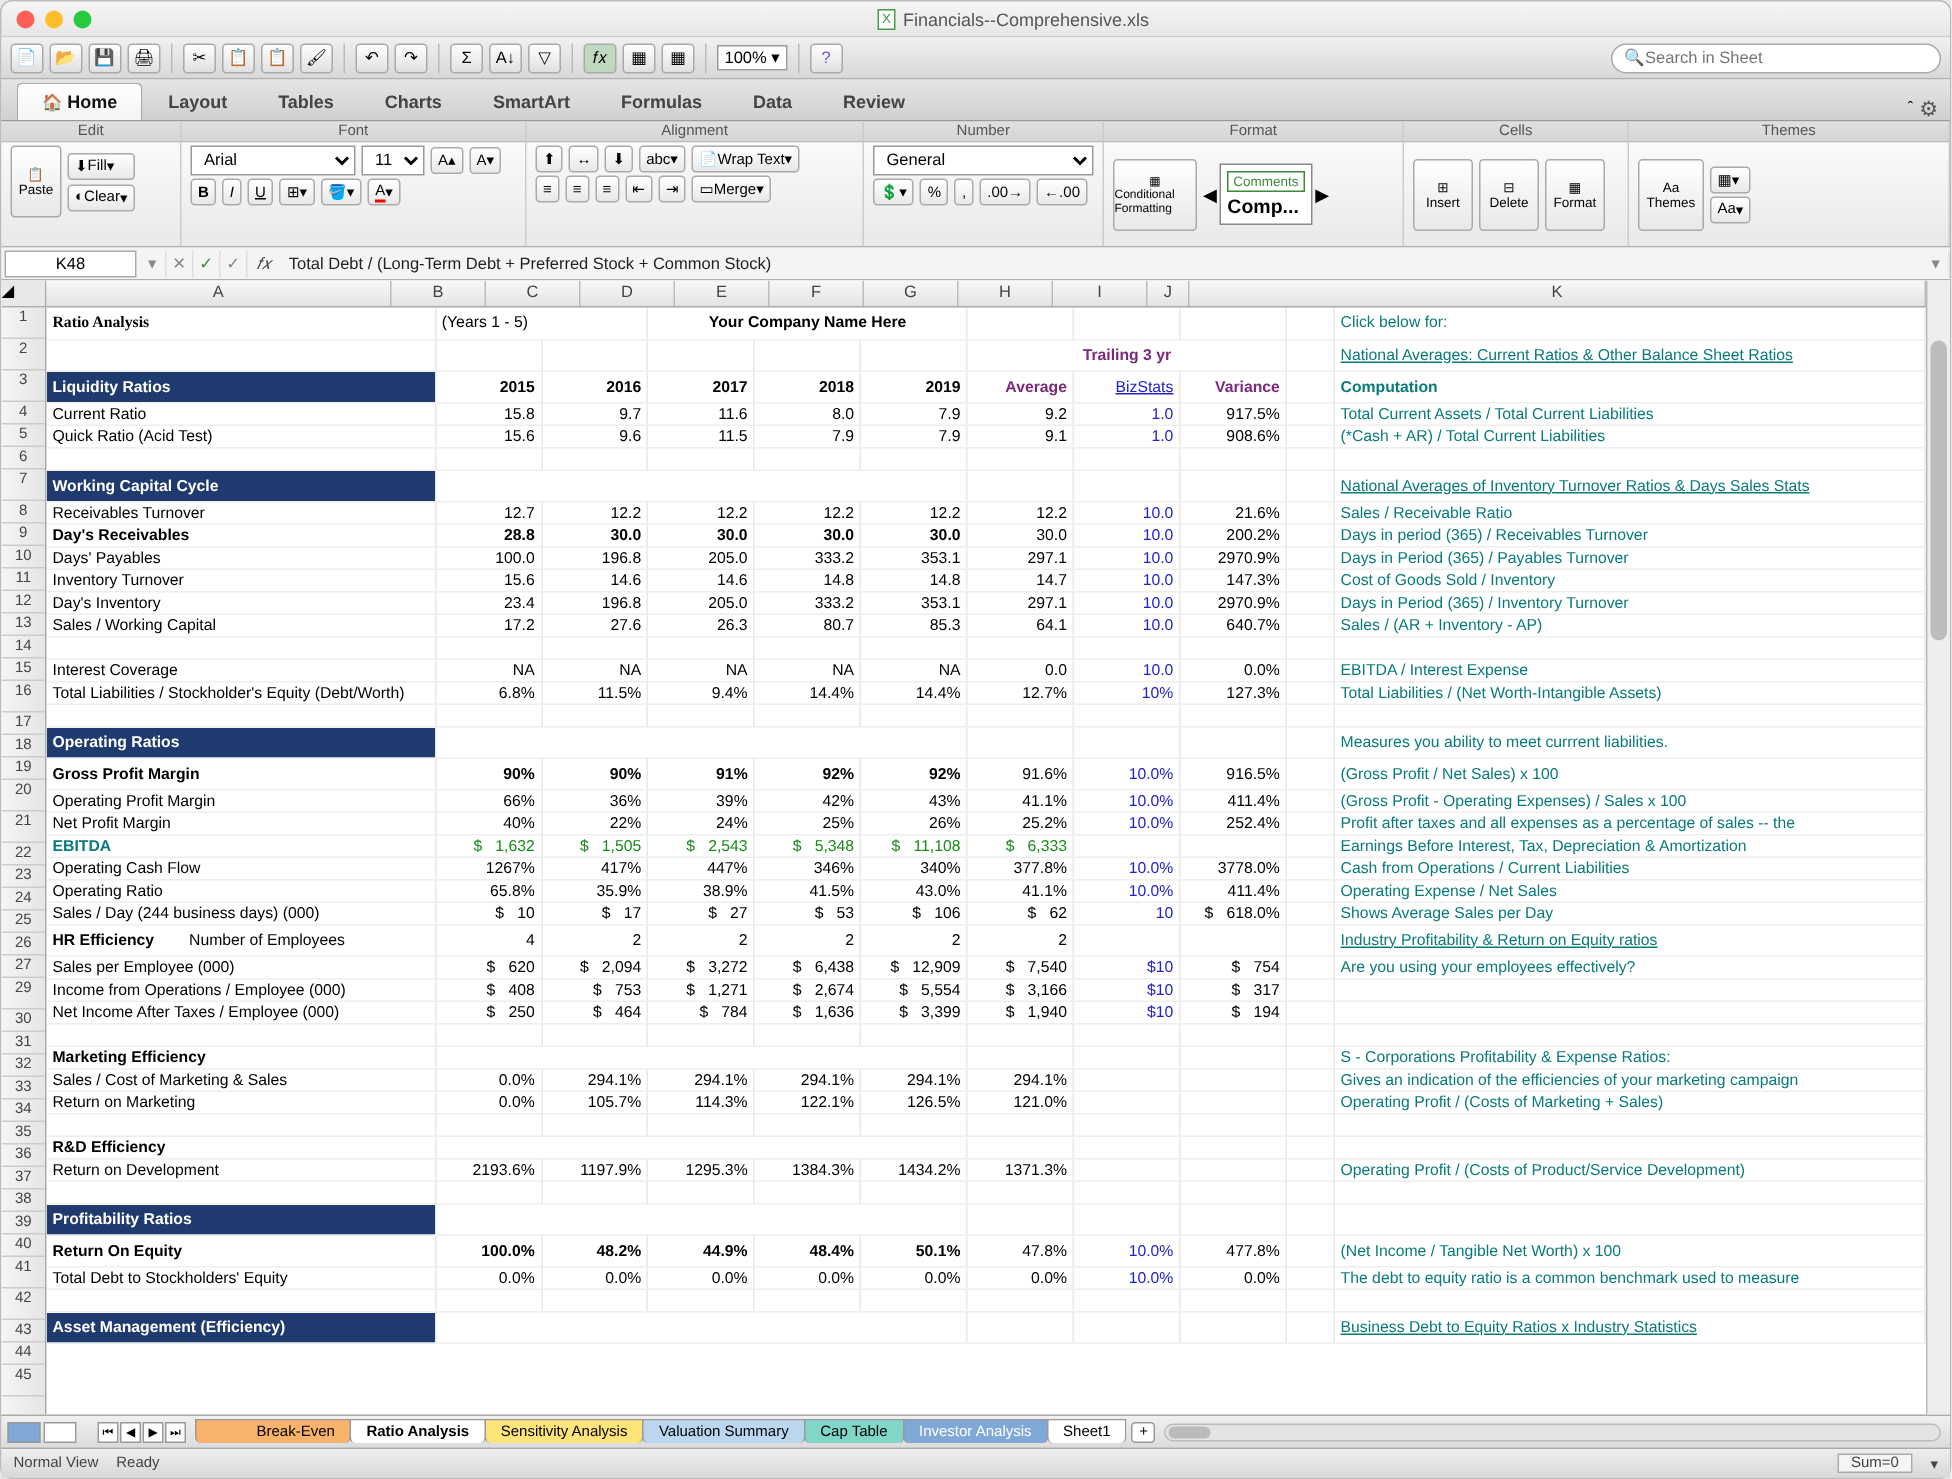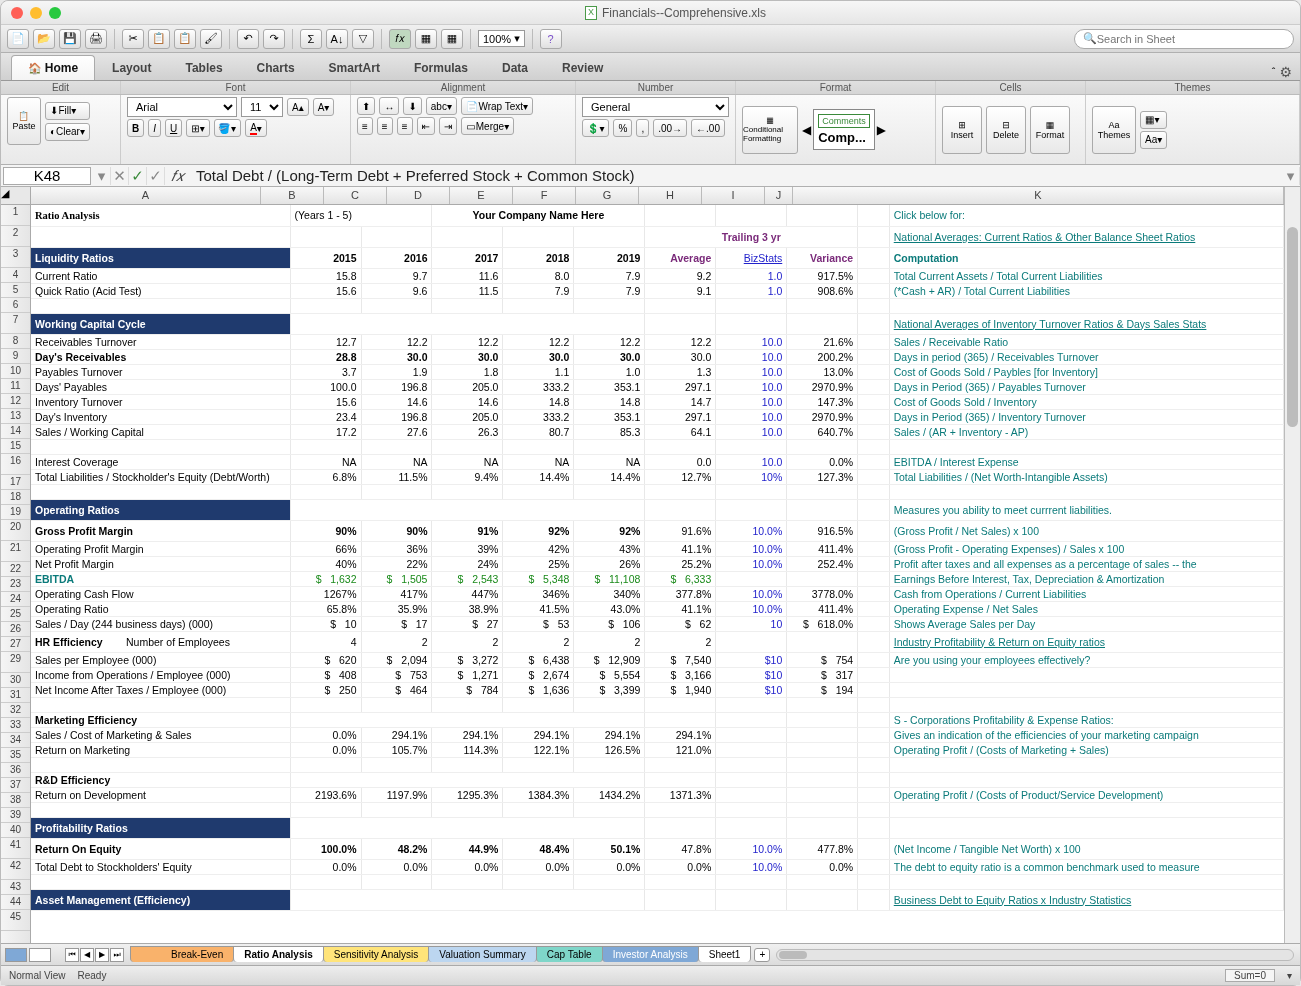--- a/index.html
+++ b/index.html
@@ -29,21 +29,21 @@
 
 .ribbon { height: 70px; background: linear-gradient(#fafafa,#e9e9e9); border-bottom: 1px solid #b0b0b0; display: flex; font-size:10px; }
 .rgroup { border-right: 1px solid #ccc; padding: 2px 6px; display:flex; flex-direction:column; gap:2px; position:relative;}
 .ribbon-labels { height:14px; background:linear-gradient(#e0e0e0,#d5d5d5); display:flex; font-size:10px; color:#555; border-bottom:1px solid #bbb;}
 .rl { border-right:1px solid #ccc; text-align:center; padding-top:1px;}
 .rrow{display:flex; gap:4px; align-items:center;}
 .rbtn{border:1px solid #aaa; background:linear-gradient(#fff,#e8e8e8); border-radius:3px; padding:1px 4px; font-size:10px; height:18px; display:flex; align-items:center;}
 .bigbtn{width:34px;height:48px;border:1px solid #aaa;border-radius:3px;background:linear-gradient(#fff,#e8e8e8);display:flex;flex-direction:column;align-items:center;justify-content:center;font-size:9px;}
 .fontsel{border:1px solid #999;background:#fff;height:20px;font-size:11px;padding:0 4px;}
 
-.formula-bar { height: 22px; background: #f4f4f4; border-bottom: 1px solid #b0b0b0; display: flex; align-items: center; font-size: 15px; }
+.formula-bar { height: 22px; background: #f4f4f4; border-bottom: 1px solid #b0b0b0; display: flex; align-items: center; font-size: 11px; }
 .namebox { width: 88px; border-right: 1px solid #bbb; padding: 0 6px; text-align:center;background:#fff;border:1px solid #aaa;margin:1px 2px;height:18px;line-height:16px;}
 .fbtn{width:18px;height:18px;display:flex;align-items:center;justify-content:center;color:#888;border-right:1px solid #ddd;}
 .fx{font-style:italic;color:#444;padding:0 6px;}
 .formula-input{flex:1;padding:0 6px;color:#222;}
 
 .sheet-area { flex: 1; display: flex; overflow: hidden; background:#fff;}
 .rowhdrs { width: 30px; background: linear-gradient(90deg,#f5f5f5,#e5e5e5); border-right: 1px solid #aaa; }
 .colhdrs { height: 18px; background: linear-gradient(#f8f8f8,#e4e4e4); border-bottom: 1px solid #aaa; display:flex;}
 .ch { border-right: 1px solid #bbb; text-align: center; font-size: 11px; color:#444; line-height:17px;}
 .rh { height: 15px; border-bottom: 1px solid #ccc; text-align: center; font-size: 10px; color:#444; line-height:14px;}
@@ -443,33 +443,20 @@
                   <td class="num bold">30.0</td>
                   <td class="num bold">30.0</td>
                   <td class="num bold">30.0</td>
                   <td class="num tl3">30.0</td>
                   <td class="num blue">10.0</td>
                   <td class="num">200.2%</td>
                   <td></td>
                   <td class="teal">Days in period (365) / Receivables Turnover</td>
                 </tr>
                 <tr>
-                  <td class="">Payables Turnover</td>
-                  <td class="num">3.7</td>
-                  <td class="num">1.9</td>
-                  <td class="num">1.8</td>
-                  <td class="num">1.1</td>
-                  <td class="num">1.0</td>
-                  <td class="num tl3">1.3</td>
-                  <td class="num blue">10.0</td>
-                  <td class="num">13.0%</td>
-                  <td></td>
-                  <td class="teal">Cost of Goods Sold / Paybles [for Inventory]</td>
-                </tr>
-                <tr>
                   <td class="">Days' Payables</td>
                   <td class="num">100.0</td>
                   <td class="num">196.8</td>
                   <td class="num">205.0</td>
                   <td class="num">333.2</td>
                   <td class="num">353.1</td>
                   <td class="num tl3">297.1</td>
                   <td class="num blue">10.0</td>
                   <td class="num">2970.9%</td>
                   <td></td>

